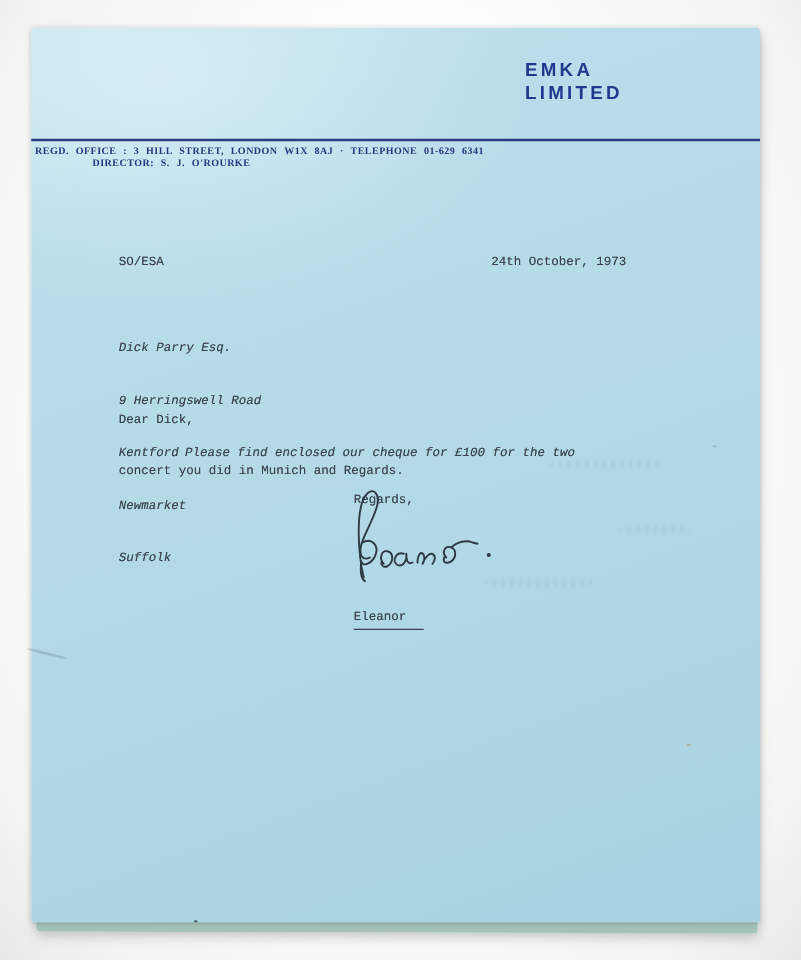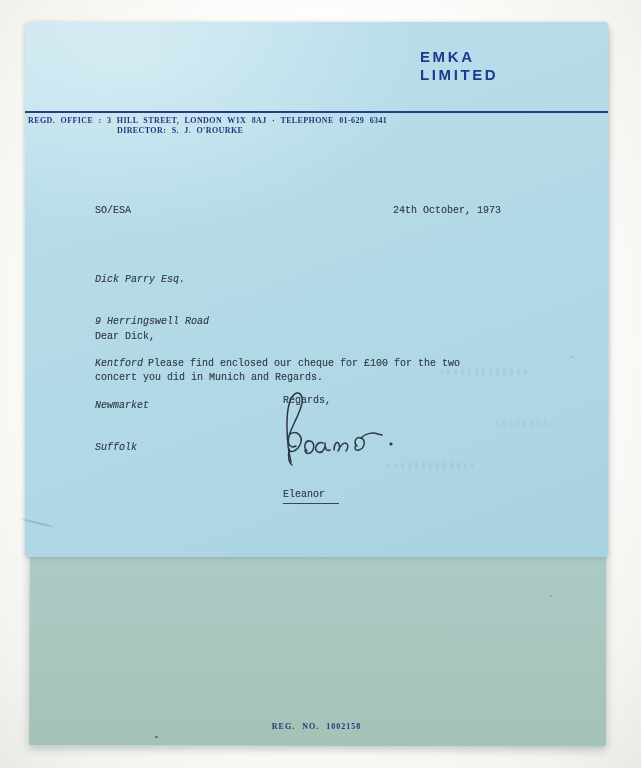--- a/index.html
+++ b/index.html
@@ -14,53 +14,53 @@
   }
   
   .back-sheet {
     position: absolute; left: 30px; top: 26px; width: 577px; height: 720px;
     background: linear-gradient(180deg, #b2d3da 0%, #adccc8 70%, #a5c2b6 100%);
     border-radius: 3px; transform: rotate(0.15deg);
     box-shadow: 0 3px 9px rgba(90, 100, 105, 0.35);
   }
   
   .paper {
-    position: absolute; left: 25px; top: 22px; width: 583px; height: 535px;
+    position: absolute; left: 25px; top: 22px; width: 583px; height: 716px;
     background:
       radial-gradient(ellipse 420px 260px at 18% 6%, rgba(230,246,250,0.55), rgba(230,246,250,0) 70%),
       linear-gradient(160deg, #c7e4ee 0%, #b9ddea 18%, #b4dae8 45%, #aed6e5 75%, #a8d2e1 100%);
     border-radius: 3px 4px 2px 3px;
     box-shadow: 0 1px 4px rgba(80, 95, 105, 0.28);
   }
   .abs { position: absolute; }
   
   .brand {
     left: 395px; top: 26px;
     color: #1d3a8e; font-family: "Liberation Sans", sans-serif;
     font-weight: bold; font-size: 15px; line-height: 18px; letter-spacing: 2.6px;
   }
   .rule { left: 0; top: 89px; width: 100%; height: 2px; background: #2c3c80; }
   .regd-block {
     left: 3px; top: 94px; white-space: nowrap;
     color: #27357e; font-family: "Liberation Serif", serif; font-weight: bold;
     font-size: 8px; line-height: 9.5px; letter-spacing: 0.4px; word-spacing: 3px;
   }
-  .director-line { margin-left: 89px; }
+  .director-line { margin-left: 46px; }
   
   .typed {
     font-family: "Liberation Mono", "DejaVu Sans Mono", monospace;
     font-size: 10px; line-height: 14px; color: #39424d; white-space: pre;
     text-shadow: 0 0 0.4px rgba(52, 62, 74, 0.55);
     margin-top: 15px;
   }
   .ref        { left: 70px;  top: 167px; }
   .date       { left: 368px; top: 167px; }
   .addr       { left: 70px;  top: 208px; font-style: italic; }
   .salutation { left: 70px;  top: 293px; }
-  .body-l1    { left: 123px; top: 320px; }
+  .body-l1    { left: 123px; top: 320px; font-style: italic; }
   .body-l2    { left: 70px;  top: 334px; }
   .closing    { left: 258px; top: 357px; }
   .sig-box    { left: 238px; top: 366px; width: 150px; height: 92px; }
   .typed-name {
     left: 258px; top: 451px; padding-right: 14px; padding-bottom: 1px;
     border-bottom: 1.2px solid #3a434e;
   }
   .reg-no {
     left: 0; right: 0; top: 700px; text-align: center;
     color: #27357e; font-family: "Liberation Serif", serif; font-weight: bold;
@@ -137,21 +137,20 @@
           <path d="M94,58 C 90,54 93,48 98,50 C 103,52 102,60 96,62 C 92,63 91,60 93,57"></path>
           <path d="M98,50 C 103,45 110,44 115,46 L 119,47"></path>
 
           <circle cx="128" cy="56" r="1.6" fill="#2e3744" stroke="none"></circle>
         </g>
       </svg>
     </div>
 
     <div class="abs typed typed-name">Eleanor</div>
 
-    <div class="abs reg-no">REG. NO.  1002158</div>
 
     <div class="smudge smudge-1"></div>
     <div class="smudge smudge-2"></div>
     <div class="smudge smudge-3"></div>
     <div class="crease"></div>
     <div class="speck-1"></div>
     <div class="speck-2"></div>
     <div class="speck-3"></div>
   </div>
 

